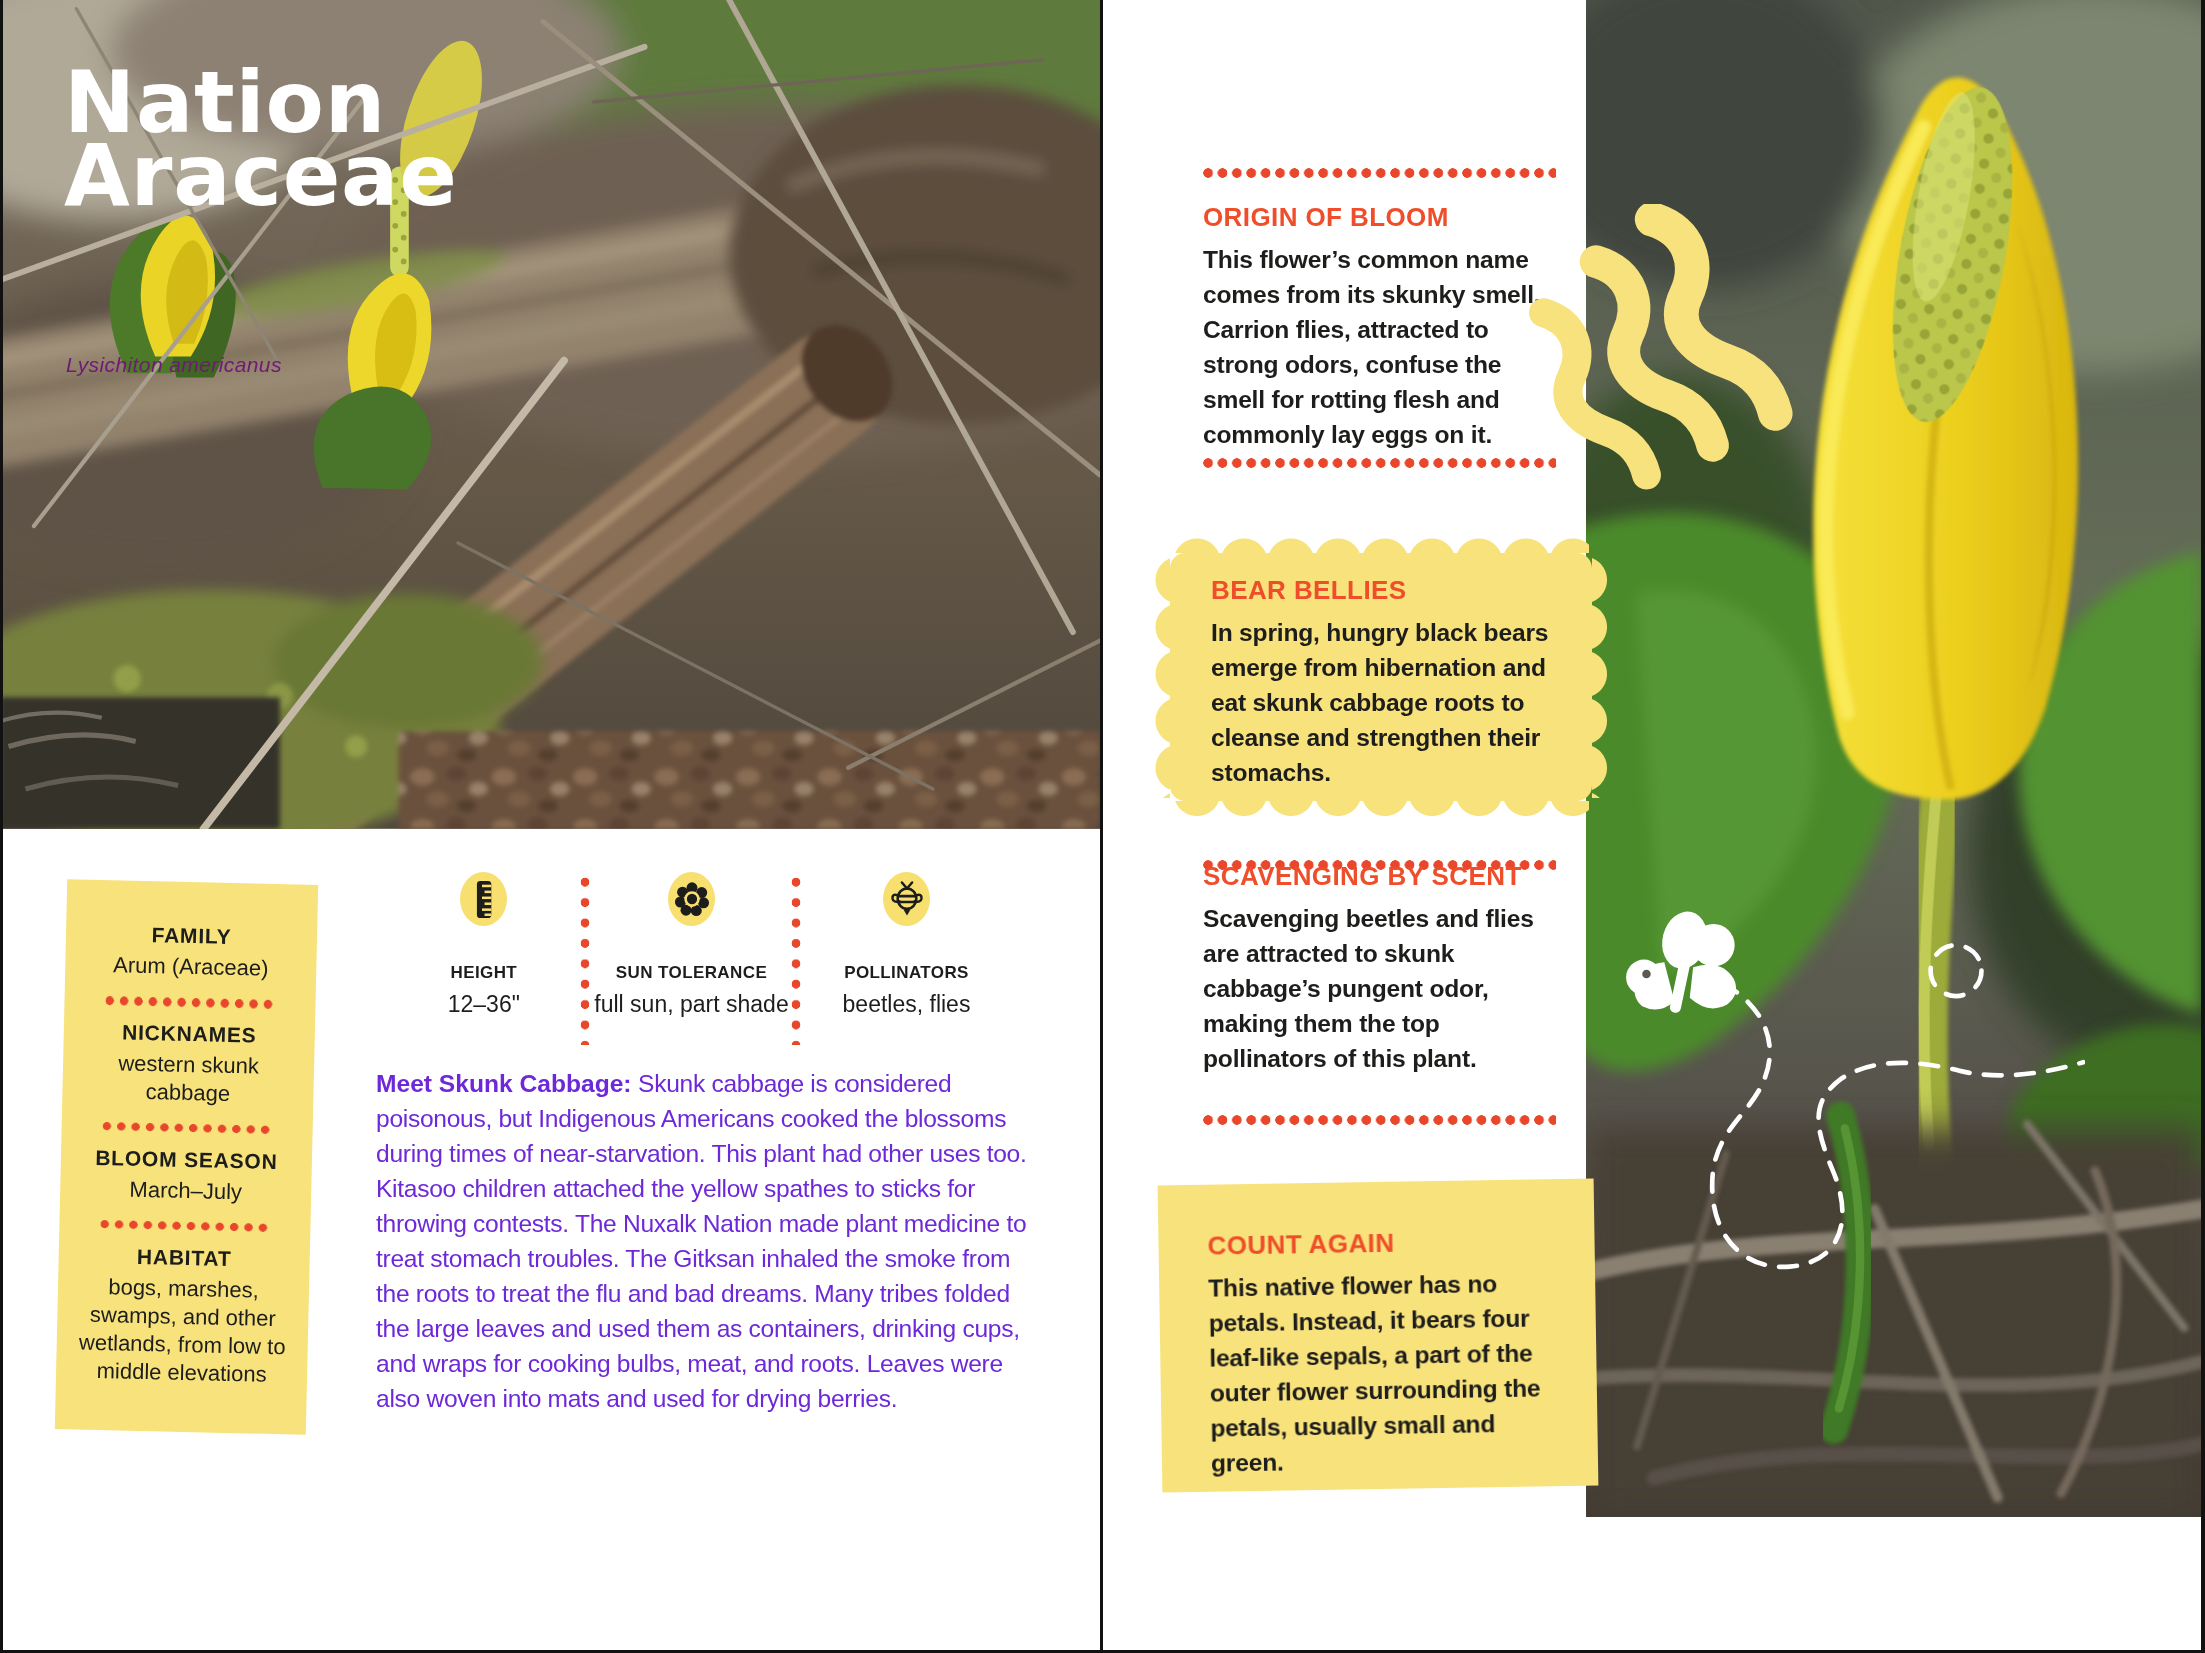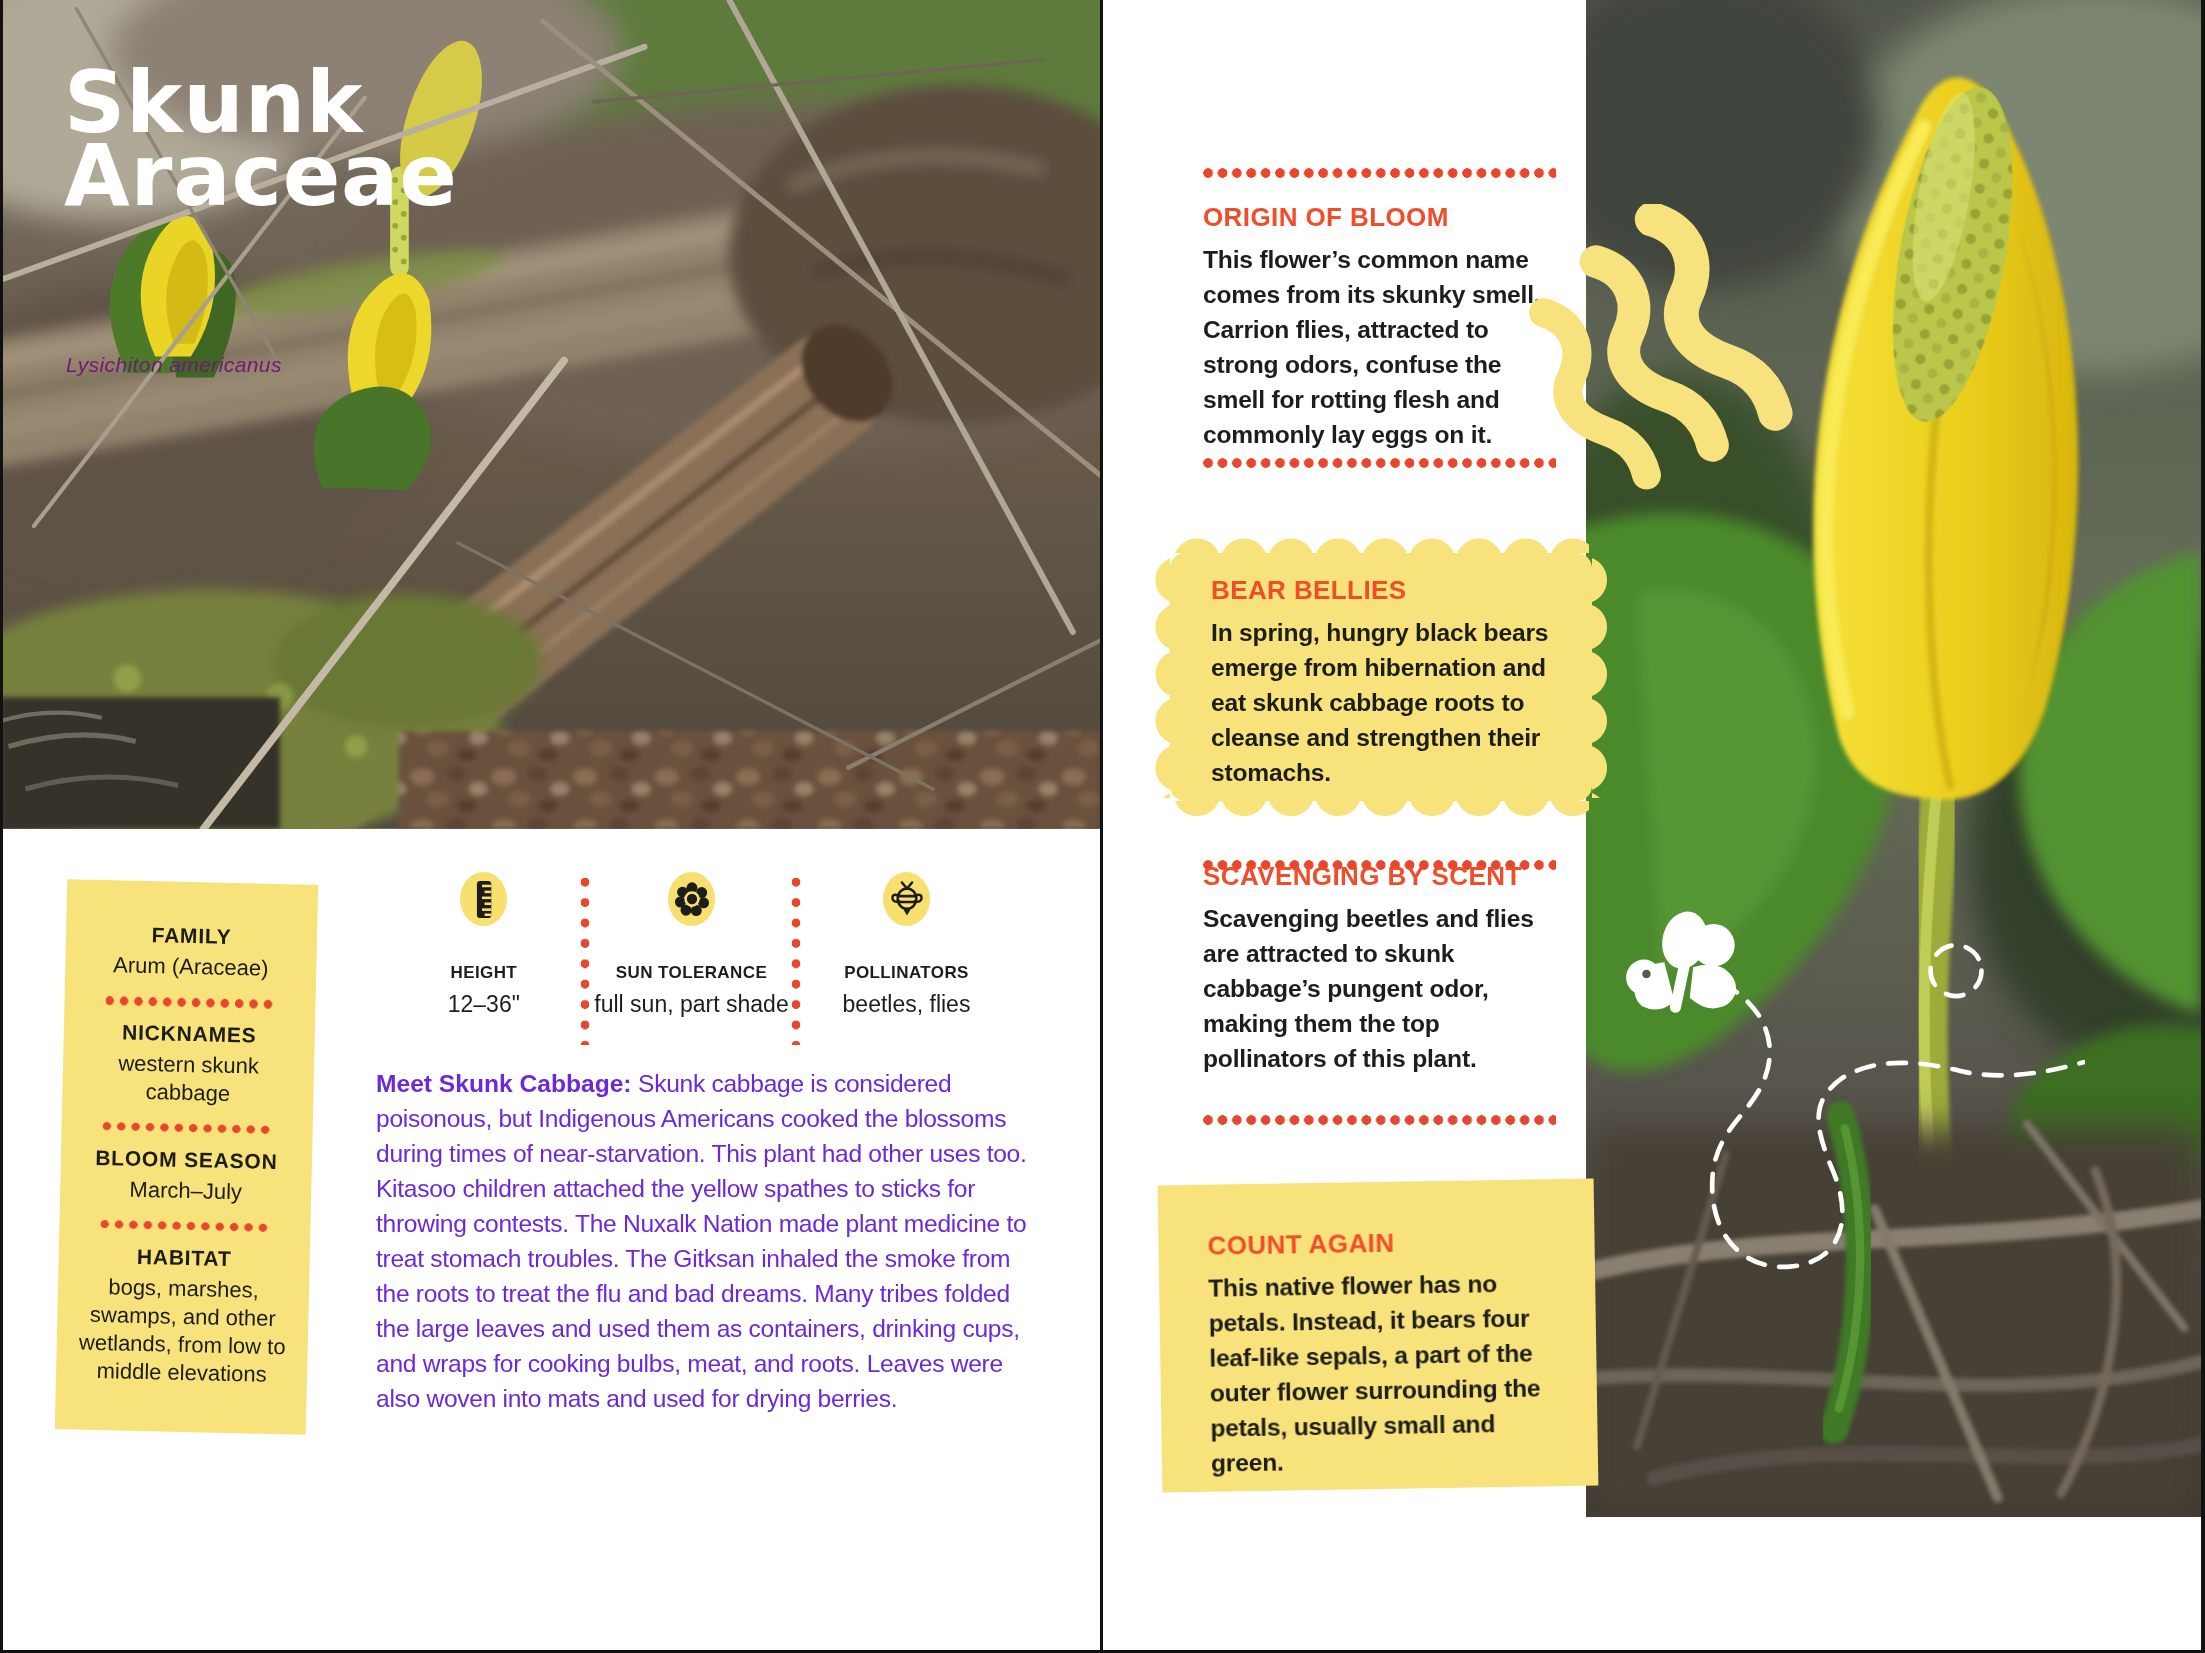--- a/index.html
+++ b/index.html
@@ -217,21 +217,21 @@
           <line x1="240" y1="977" x2="665" y2="425" stroke="#c3b9a6" stroke-width="9"></line>
           <line x1="640" y1="25" x2="1297" y2="560" stroke="#9a8f7d" stroke-width="6"></line>
           <line x1="860" y1="0" x2="1265" y2="745" stroke="#b1a795" stroke-width="7"></line>
           <line x1="1000" y1="905" x2="1297" y2="755" stroke="#8a7f6e" stroke-width="5"></line>
           <line x1="90" y1="10" x2="330" y2="430" stroke="#8f8575" stroke-width="4"></line>
           <line x1="540" y1="640" x2="1100" y2="930" stroke="#7d7365" stroke-width="4"></line>
           <line x1="700" y1="120" x2="1230" y2="70" stroke="#6f6557" stroke-width="4"></line>
         </g>
       </svg>
       <h1 class="hero-title">
-        <span>Skunk</span><br>
+        <span>Nation</span><br>
         <span>Araceae</span>
       </h1>
       <div class="hero-latin">Lysichiton americanus</div>
     </div>
 
     <aside class="fact-box">
       <div>
         <div class="fact-label">FAMILY</div>
         <div class="fact-value">Arum (Araceae)</div>
       </div>

